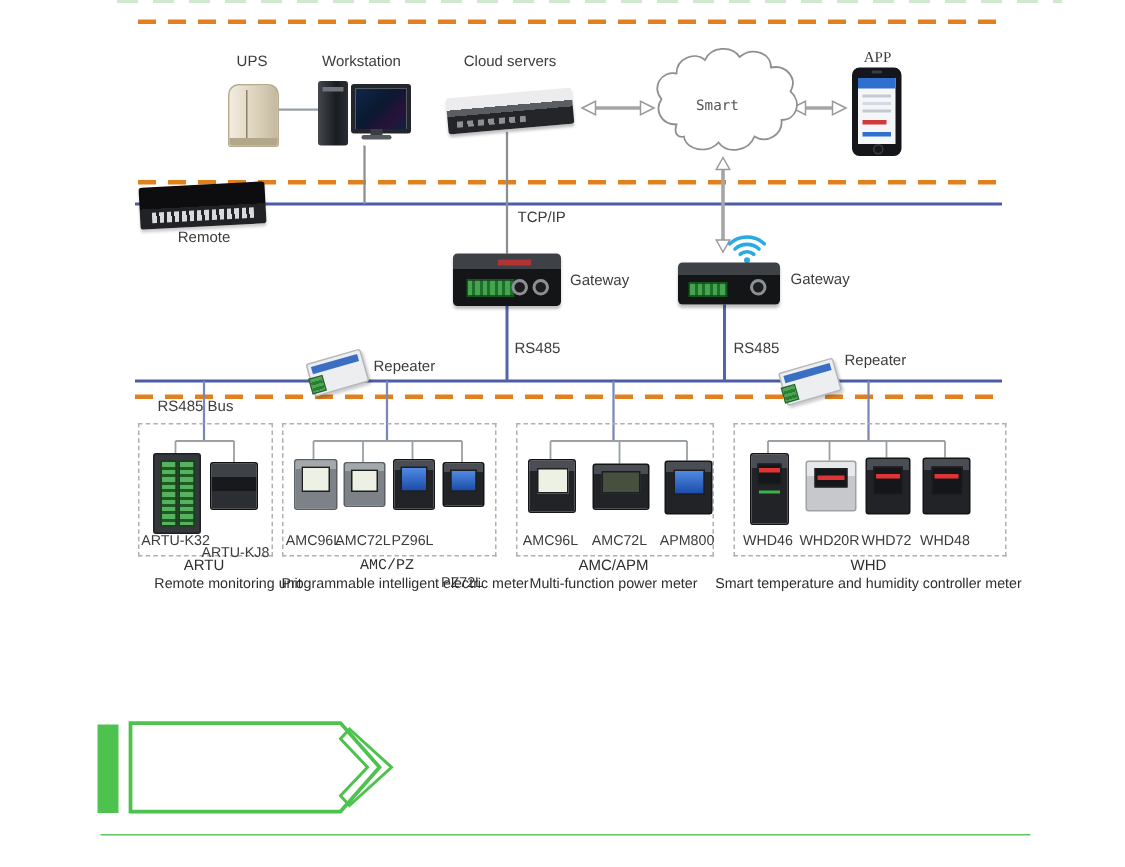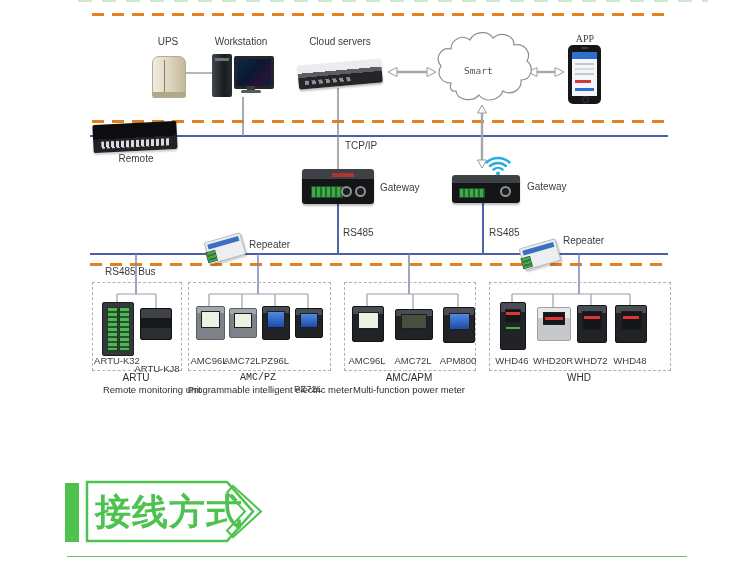--- a/index.html
+++ b/index.html
@@ -282,17 +282,17 @@
   </div>
   <div class="meter m-dark" style="left:615px;top:305px;width:30px;height:36px;">
     <i class="scr s-dark"></i>
     <i class="led" style="top:10px;"></i>
   </div>
   <span class="dev-lbl" style="left:512px;top:355px;">WHD46</span>
   <span class="dev-lbl" style="left:553px;top:355px;">WHD20R</span>
   <span class="dev-lbl" style="left:591px;top:355px;">WHD72</span>
   <span class="dev-lbl" style="left:630px;top:355px;">WHD48</span>
   <span class="cap-name" style="left:579px;top:372px;">WHD</span>
+  <span class="cap-desc" style="left:579px;top:384px;">Smart temperature and humidity controller meter</span>
 
   <div class="abs bar"></div>
-  <div class="abs banner-text">接线方式</div>
 
 </div>
 
 </body></html>

